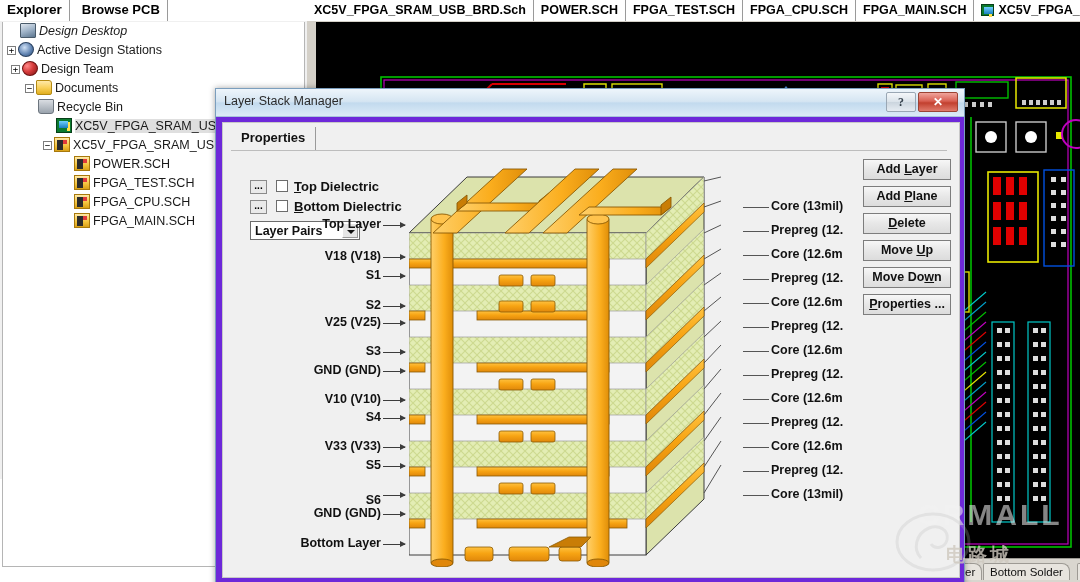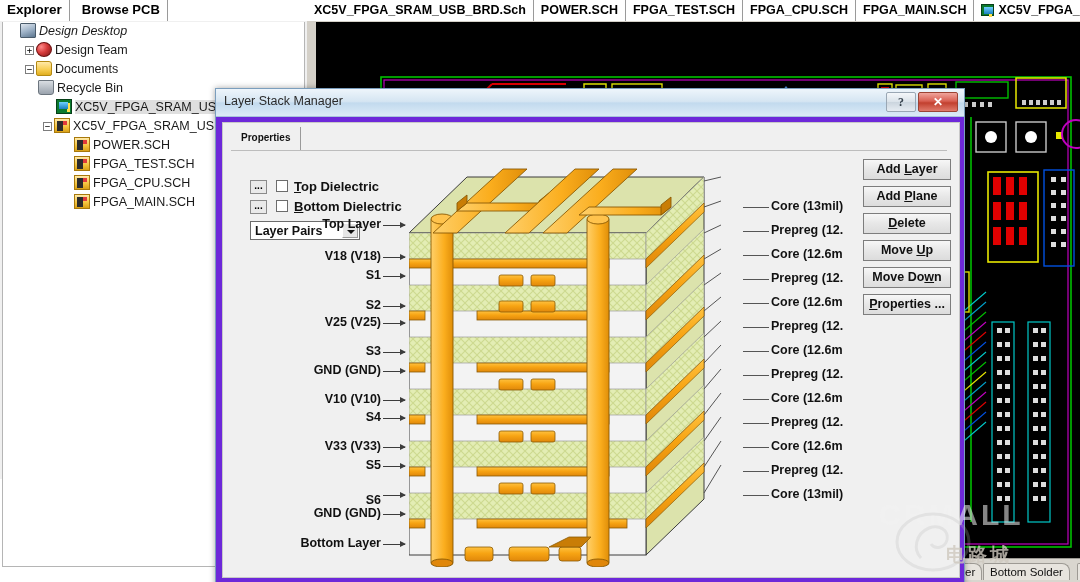--- a/index.html
+++ b/index.html
@@ -135,21 +135,21 @@
     background: linear-gradient(180deg,#f0a59c 0%,#d85f52 45%,#c2402f 55%,#e07b6c 100%);
     color:#ffffff; border-color:#9c4334;
   }
   #lsm-body {
     position:absolute; left:6px; top:33px; width:738px; height:456px;
     background:#f0f0f0; border:1px solid #c8c8c8;
   }
   #tabstrip { position:absolute; left:8px; top:4px; height:23px; }
   #tab-properties {
     display:inline-block; height:23px; line-height:22px; padding:0 10px;
-    font-size:10px; font-weight:bold; color:#111; background:#f0f0f0;
+    font-size:13px; font-weight:bold; color:#111; background:#f0f0f0;
     border-right:1px solid #9a9a9a;
   }
   #tabline { position:absolute; left:8px; top:27px; width:716px; height:1px; background:#bdbdbd; }
 
   #stack-area {
     position:absolute; left:8px; top:28px; width:620px; height:422px;
     background:#f0f0f0;
   }
 
   .dot-btn {
@@ -222,21 +222,21 @@
   #watermark {
     position:absolute; left:893px; top:512px; width:80px; height:66px;
     opacity:0.25; pointer-events:none;
   }
   #watermark-text {
     position:absolute; left:946px; top:542px; font-size:19px; font-weight:bold;
     color:#cfc9bf; letter-spacing:3px; opacity:0.8; pointer-events:none;
     font-family:"DejaVu Sans", sans-serif;
   }
   #wm-brand {
-    position:absolute; left:879px; top:498px; font-size:30px; font-weight:bold;
+    position:absolute; left:918px; top:498px; font-size:30px; font-weight:bold;
     color:#f2f2f2; letter-spacing:3px; opacity:0.55; pointer-events:none;
   }
 </style>
 </head>
 <body>
 
 <div id="root">
 
   <div id="pcb-region">
 
@@ -463,21 +463,22 @@
       </div>
   </div>
 
   <div id="explorer-panel">
     <div id="explorer-tabs">
         <div class="ex-tab active" style="left: 0px;">Explorer</div>
         <div class="ex-tab" style="left: 74.8px;">Browse PCB</div>
       </div>
     <div id="explorer-tree">
         <div class="tree-row" style="padding-left: 4px; font-style: italic;"><span style="display: inline-block; width: 13px;"></span><span class="ico ic-desktop"></span><span class="lbl">Design Desktop</span></div>
-        <div class="tree-row" style="padding-left: 22px;"><span class="tw">+</span><span class="ico ic-team"></span><span class="lbl">Design Team</span></div>
+        <div class="tree-row" style="padding-left: 4px;"><span class="tw">+</span><span class="ico ic-station"></span><span class="lbl">Active Design Stations</span></div>
+        <div class="tree-row" style="padding-left: 8px;"><span class="tw">+</span><span class="ico ic-team"></span><span class="lbl">Design Team</span></div>
         <div class="tree-row" style="padding-left: 22px;"><span class="tw">−</span><span class="ico ic-folder"></span><span class="lbl">Documents</span></div>
         <div class="tree-row" style="padding-left: 22px;"><span style="display: inline-block; width: 13px;"></span><span class="ico ic-bin"></span><span class="lbl">Recycle Bin</span></div>
         <div class="tree-row selected" style="padding-left: 40px;"><span style="display: inline-block; width: 13px;"></span><span class="ico ic-pcb"></span><span class="lbl">XC5V_FPGA_SRAM_USB_B</span></div>
         <div class="tree-row" style="padding-left: 40px;"><span class="tw">−</span><span class="ico ic-sch"></span><span class="lbl">XC5V_FPGA_SRAM_USB_B</span></div>
         <div class="tree-row" style="padding-left: 58px;"><span style="display: inline-block; width: 13px;"></span><span class="ico ic-sch"></span><span class="lbl">POWER.SCH</span></div>
         <div class="tree-row" style="padding-left: 58px;"><span style="display: inline-block; width: 13px;"></span><span class="ico ic-sch"></span><span class="lbl">FPGA_TEST.SCH</span></div>
         <div class="tree-row" style="padding-left: 58px;"><span style="display: inline-block; width: 13px;"></span><span class="ico ic-sch"></span><span class="lbl">FPGA_CPU.SCH</span></div>
         <div class="tree-row" style="padding-left: 58px;"><span style="display: inline-block; width: 13px;"></span><span class="ico ic-sch"></span><span class="lbl">FPGA_MAIN.SCH</span></div>
       </div>
   </div>

